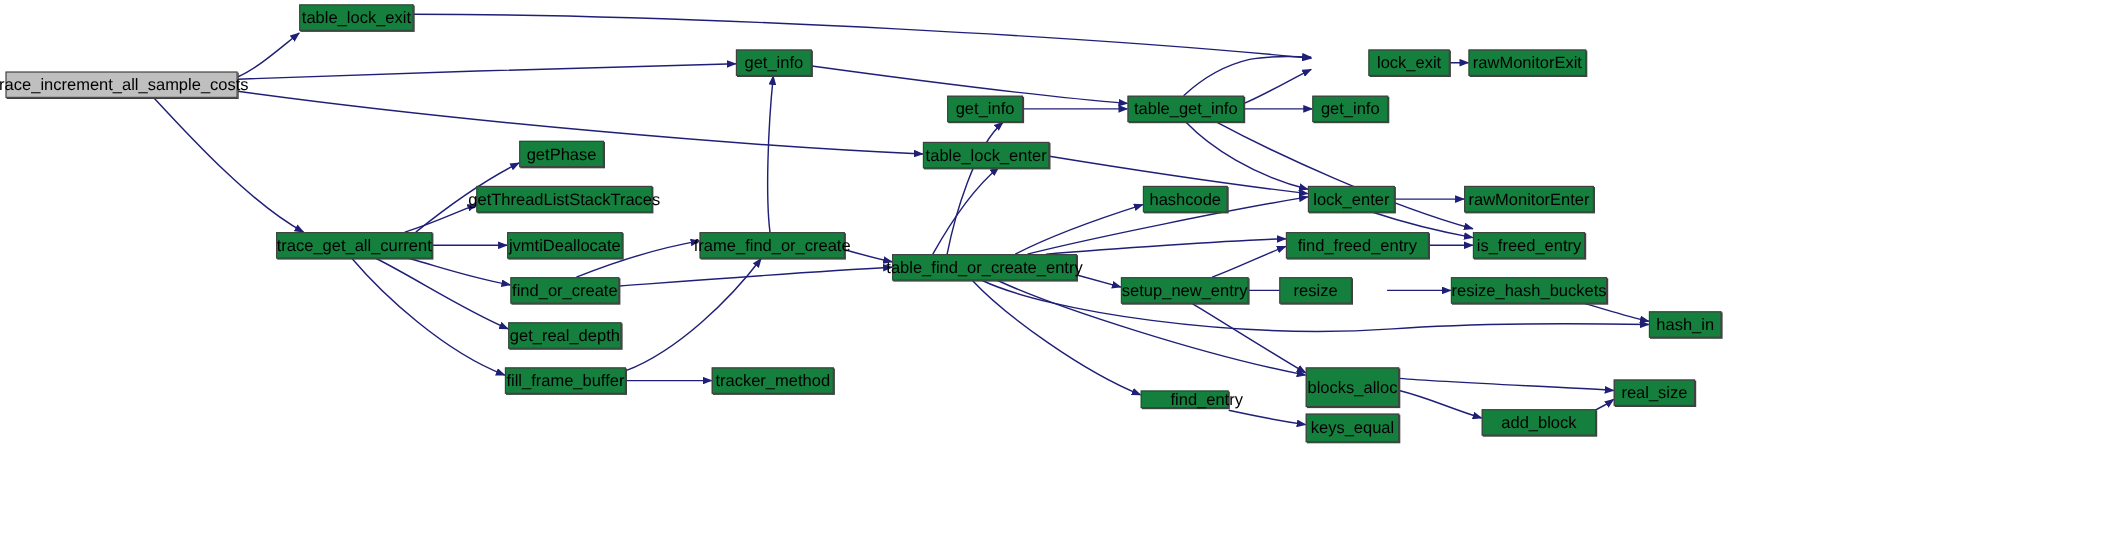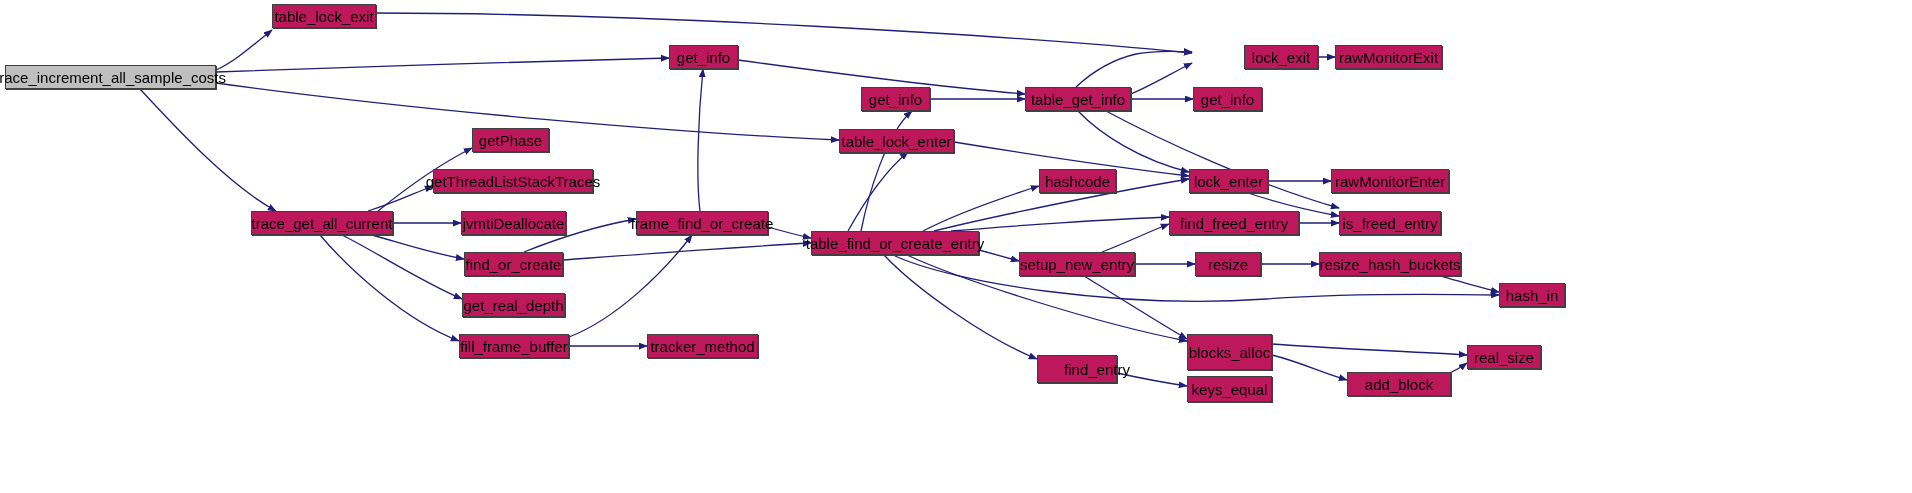--- a/index.html
+++ b/index.html
@@ -20,21 +20,21 @@
     left: 0;
     top: 0;
     width: 1912px;
     height: 493px;
     pointer-events: none;
   }
   .node {
     position: absolute;
     box-sizing: border-box;
     border: 1px solid #404040;
-    background: #be185d;
+    background: #15803d;
     color: #000000;
     font-size: 15px;
     line-height: 1;
     display: flex;
     align-items: center;
     justify-content: center;
     white-space: nowrap;
     padding: 0 7px;
     box-shadow: 1px 1px 0 0 #404040;
   }
@@ -145,21 +145,21 @@
       </div>
       <div class="node" style="left: 861px; top: 87px; width: 69px; height: 24px;">
         <span class="node-label">get_info</span>
       </div>
       <div class="node" style="left: 839px; top: 129px; width: 115px; height: 24px;">
         <span class="node-label">table_lock_enter</span>
       </div>
       <div class="node" style="left: 811px; top: 231px; width: 168px; height: 24px;">
         <span class="node-label">table_find_or_create_entry</span>
       </div>
-      <div class="node" style="left: 1037px; top: 355px; width: 80px; height: 28px; padding-left: 47px;">
+      <div class="node" style="left: 1037px; top: 355px; width: 80px; height: 16px; padding-left: 47px;">
         <span class="node-label">find_entry</span>
       </div>
       <div class="node" style="left: 1025px; top: 87px; width: 106px; height: 24px;">
         <span class="node-label">table_get_info</span>
       </div>
       <div class="node" style="left: 1039px; top: 169px; width: 77px; height: 24px;">
         <span class="node-label">hashcode</span>
       </div>
       <div class="node" style="left: 1019px; top: 252px; width: 116px; height: 24px;">
         <span class="node-label">setup_new_entry</span>
@@ -169,21 +169,21 @@
       </div>
       <div class="node" style="left: 1193px; top: 87px; width: 69px; height: 24px;">
         <span class="node-label">get_info</span>
       </div>
       <div class="node" style="left: 1189px; top: 169px; width: 79px; height: 24px;">
         <span class="node-label">lock_enter</span>
       </div>
       <div class="node" style="left: 1169px; top: 211px; width: 130px; height: 24px;">
         <span class="node-label">find_freed_entry</span>
       </div>
-      <div class="node" style="left: 1195px; top: 252px; width: 66px; height: 24px;">
+      <div class="node" style="left: 1163px; top: 252px; width: 66px; height: 24px;">
         <span class="node-label">resize</span>
       </div>
       <div class="node" style="left: 1187px; top: 334px; width: 85px; height: 36px;">
         <span class="node-label">blocks_alloc</span>
       </div>
       <div class="node" style="left: 1187px; top: 376px; width: 85px; height: 26px;">
         <span class="node-label">keys_equal</span>
       </div>
       <div class="node" style="left: 1335px; top: 45px; width: 107px; height: 24px;">
         <span class="node-label">rawMonitorExit</span>

